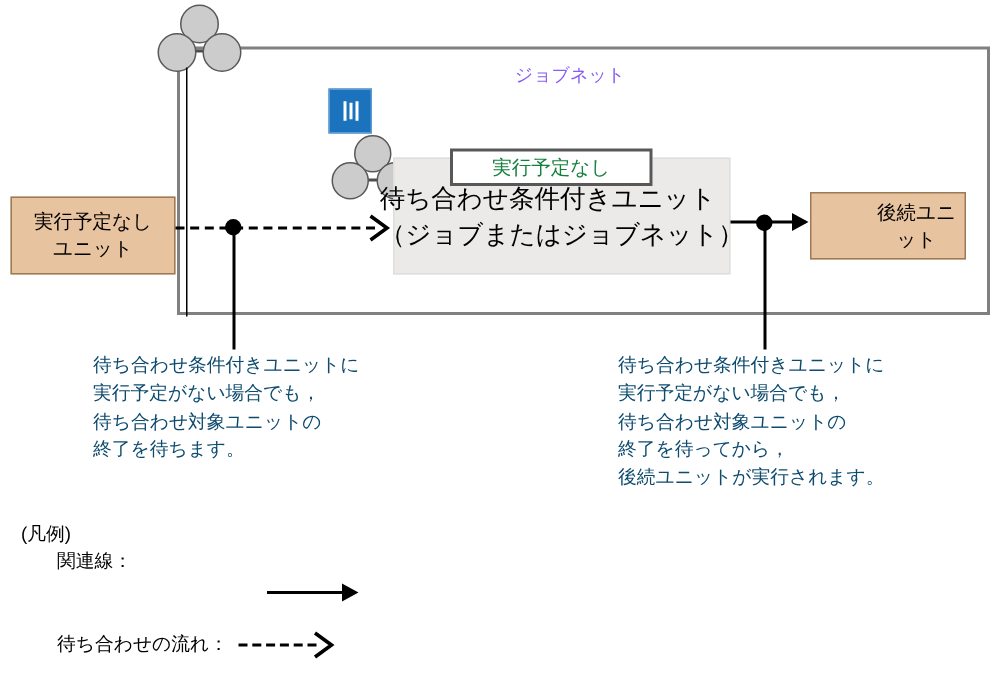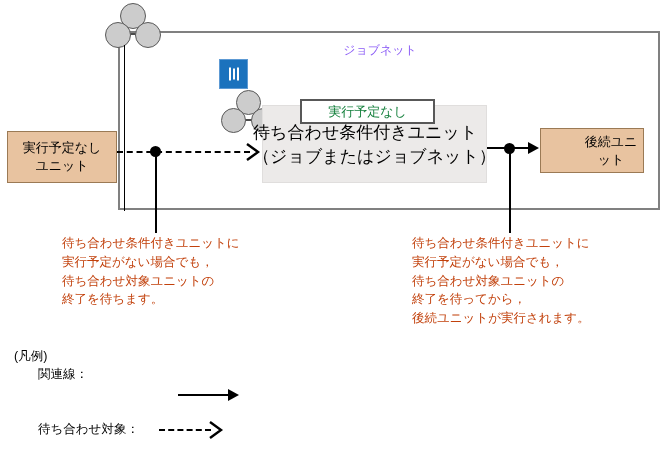--- a/index.html
+++ b/index.html
@@ -157,21 +157,21 @@
 
   
   .dashrow {
     height: 0;
     border-top: 2px dashed #000000;
   }
 
   
   .annotation {
     font-size: 12.5px;
-    color: #c2410c;
+    color: #0c4a6e;
     line-height: 1.5;
     white-space: pre;
   }
   #annotation-left { left: 62px; top: 234px; }
   #annotation-right { left: 412px; top: 234px; }
 
   
   #legend-title {
     left: 14px; top: 348px;
     font-size: 12.5px; color: #000000; white-space: nowrap;
@@ -267,19 +267,19 @@
 待ち合わせ対象ユニットの
 終了を待ってから，
 後続ユニットが実行されます。</div>
 
   <div class="abs" id="legend-title">(凡例)</div>
 
   <div class="abs legend-label" id="legend-relation-label">関連線：</div>
   <div class="abs hline" style="left:178px; top:394px; width:52px;"></div>
   <div class="abs arrow-solid" style="left:228px; top:389px;"></div>
 
-  <div class="abs legend-label" id="legend-waitflow-label">待ち合わせ対象：</div>
+  <div class="abs legend-label" id="legend-waitflow-label">待ち合わせの流れ：</div>
   <div class="abs dashrow" style="left:159px; top:429px; width:52px;"></div>
   <svg class="abs" style="left:208px; top:420px;" width="16" height="20" viewBox="0 0 16 20">
     <polyline points="2,2 13,10 2,18" fill="none" stroke="#000000" stroke-width="2.4"></polyline>
   </svg>
 
 </div>
 
 </body></html>

